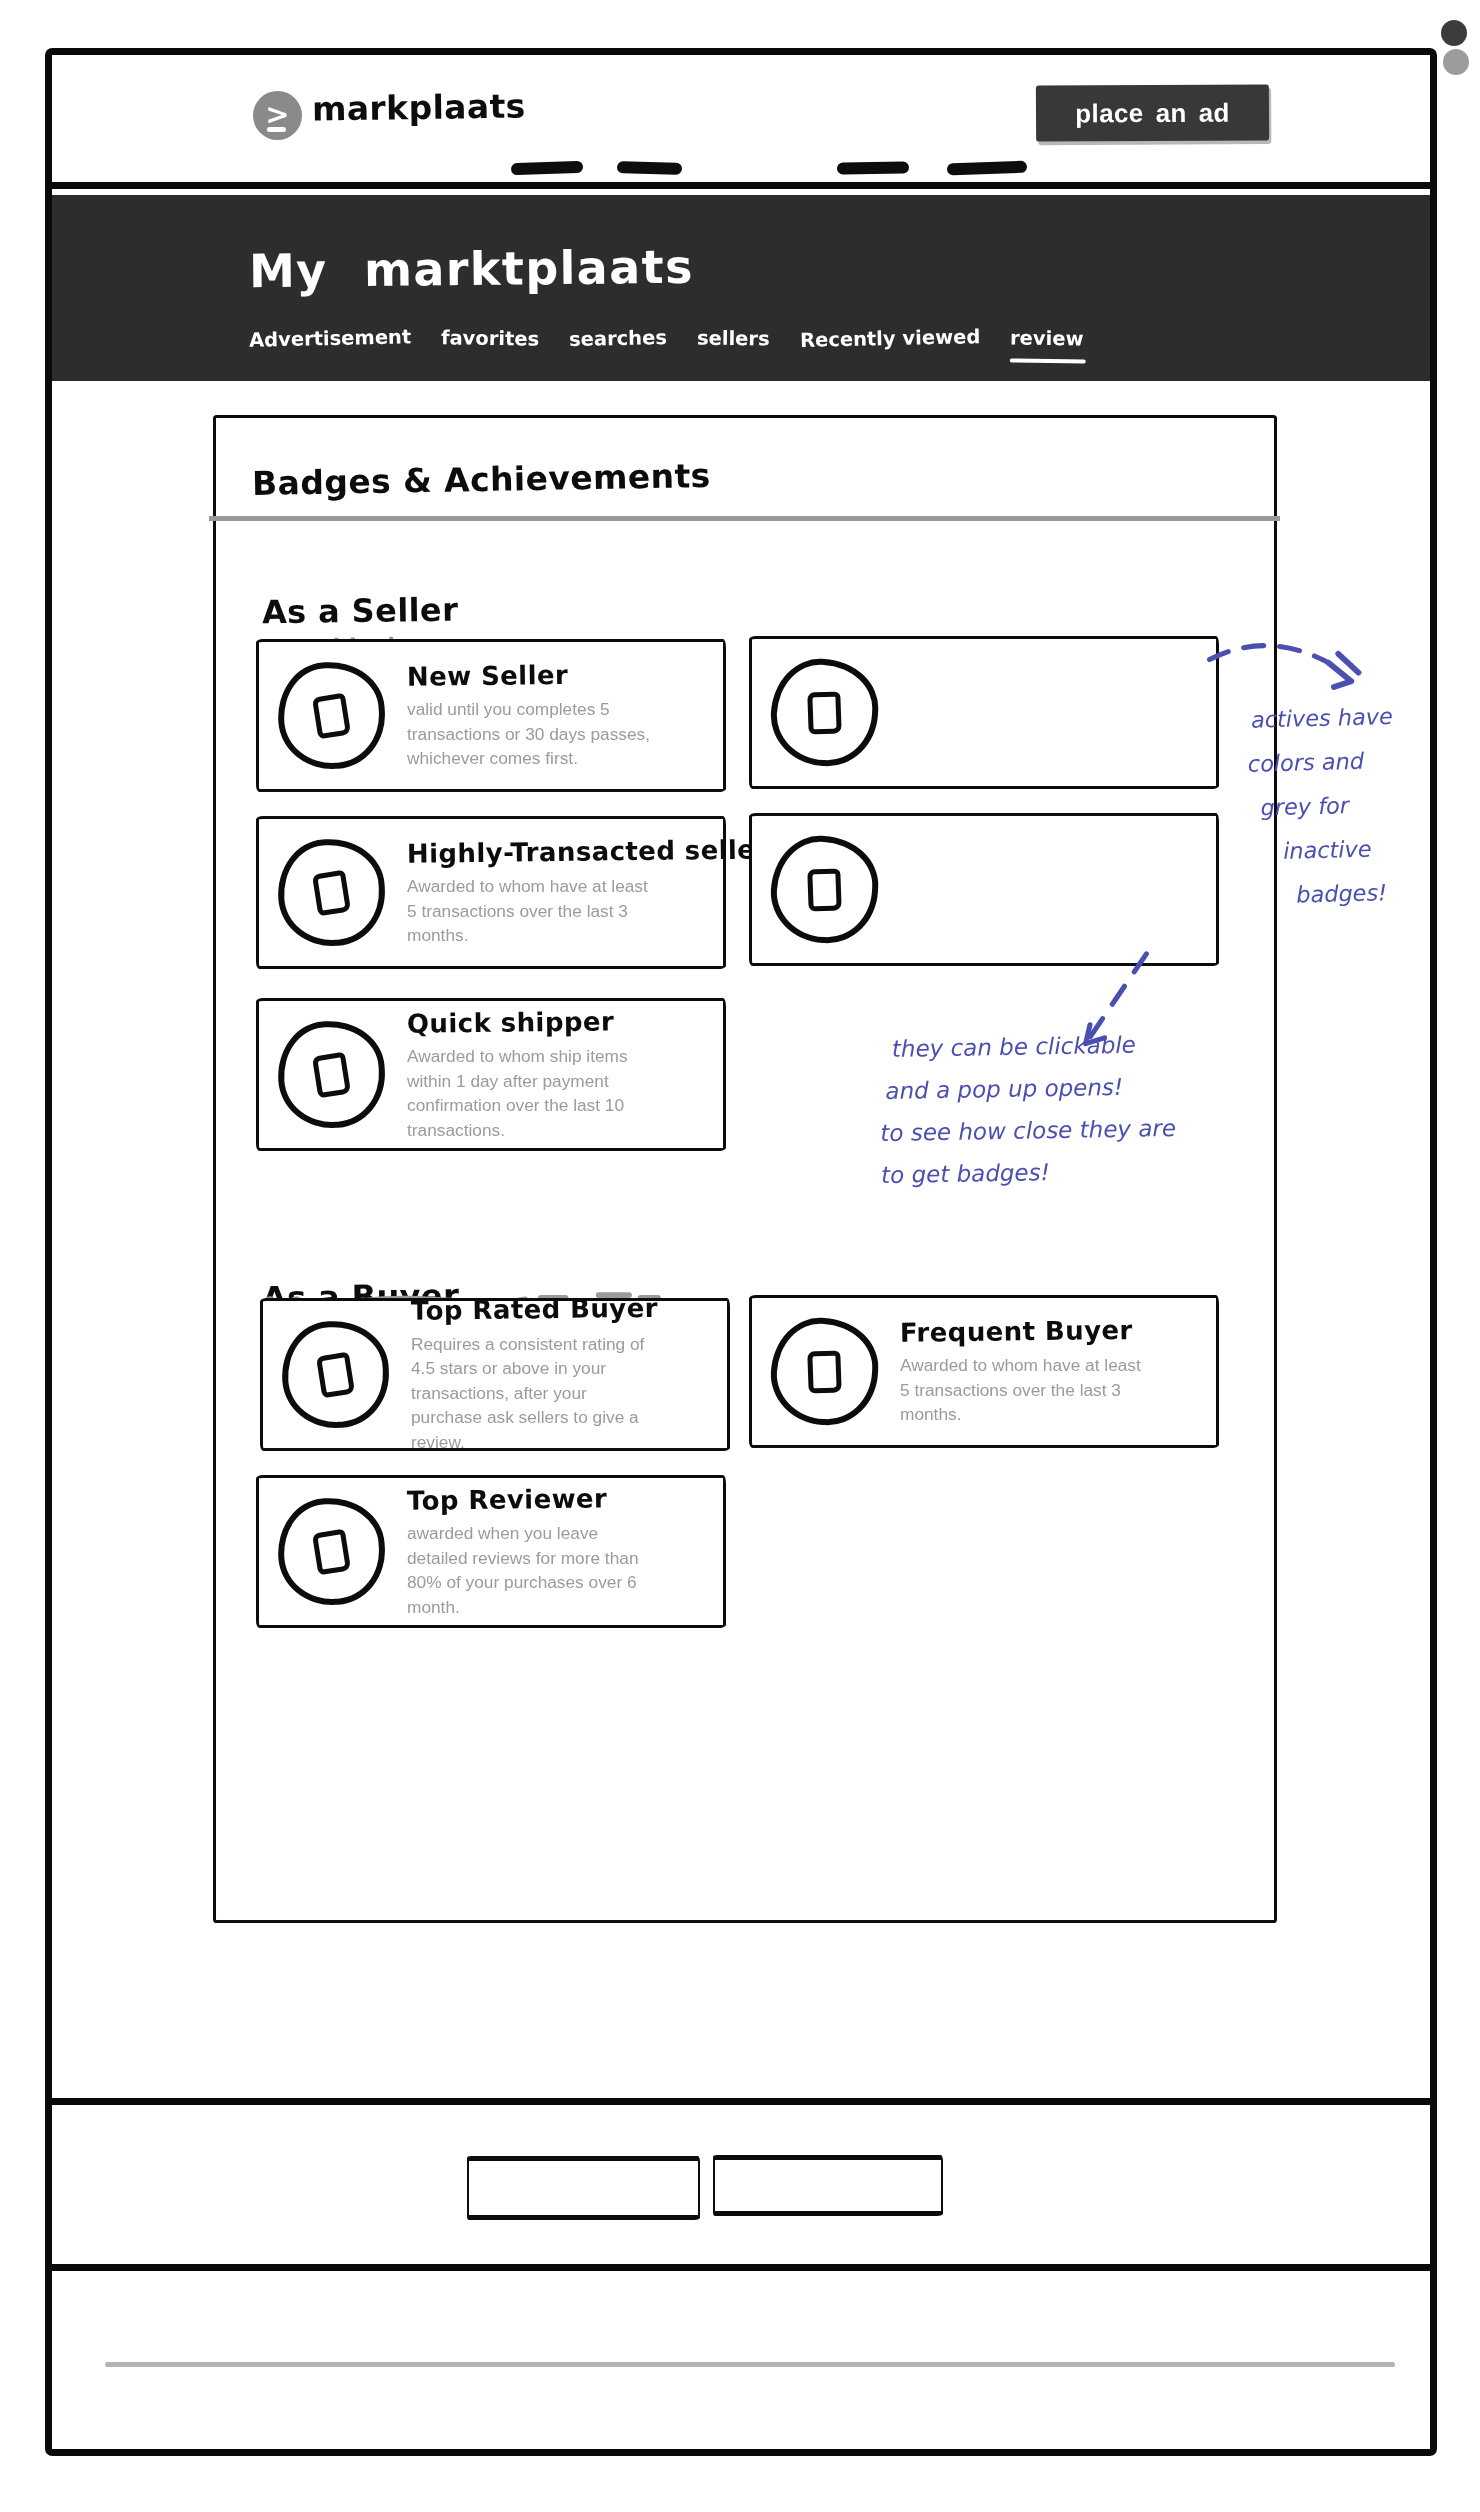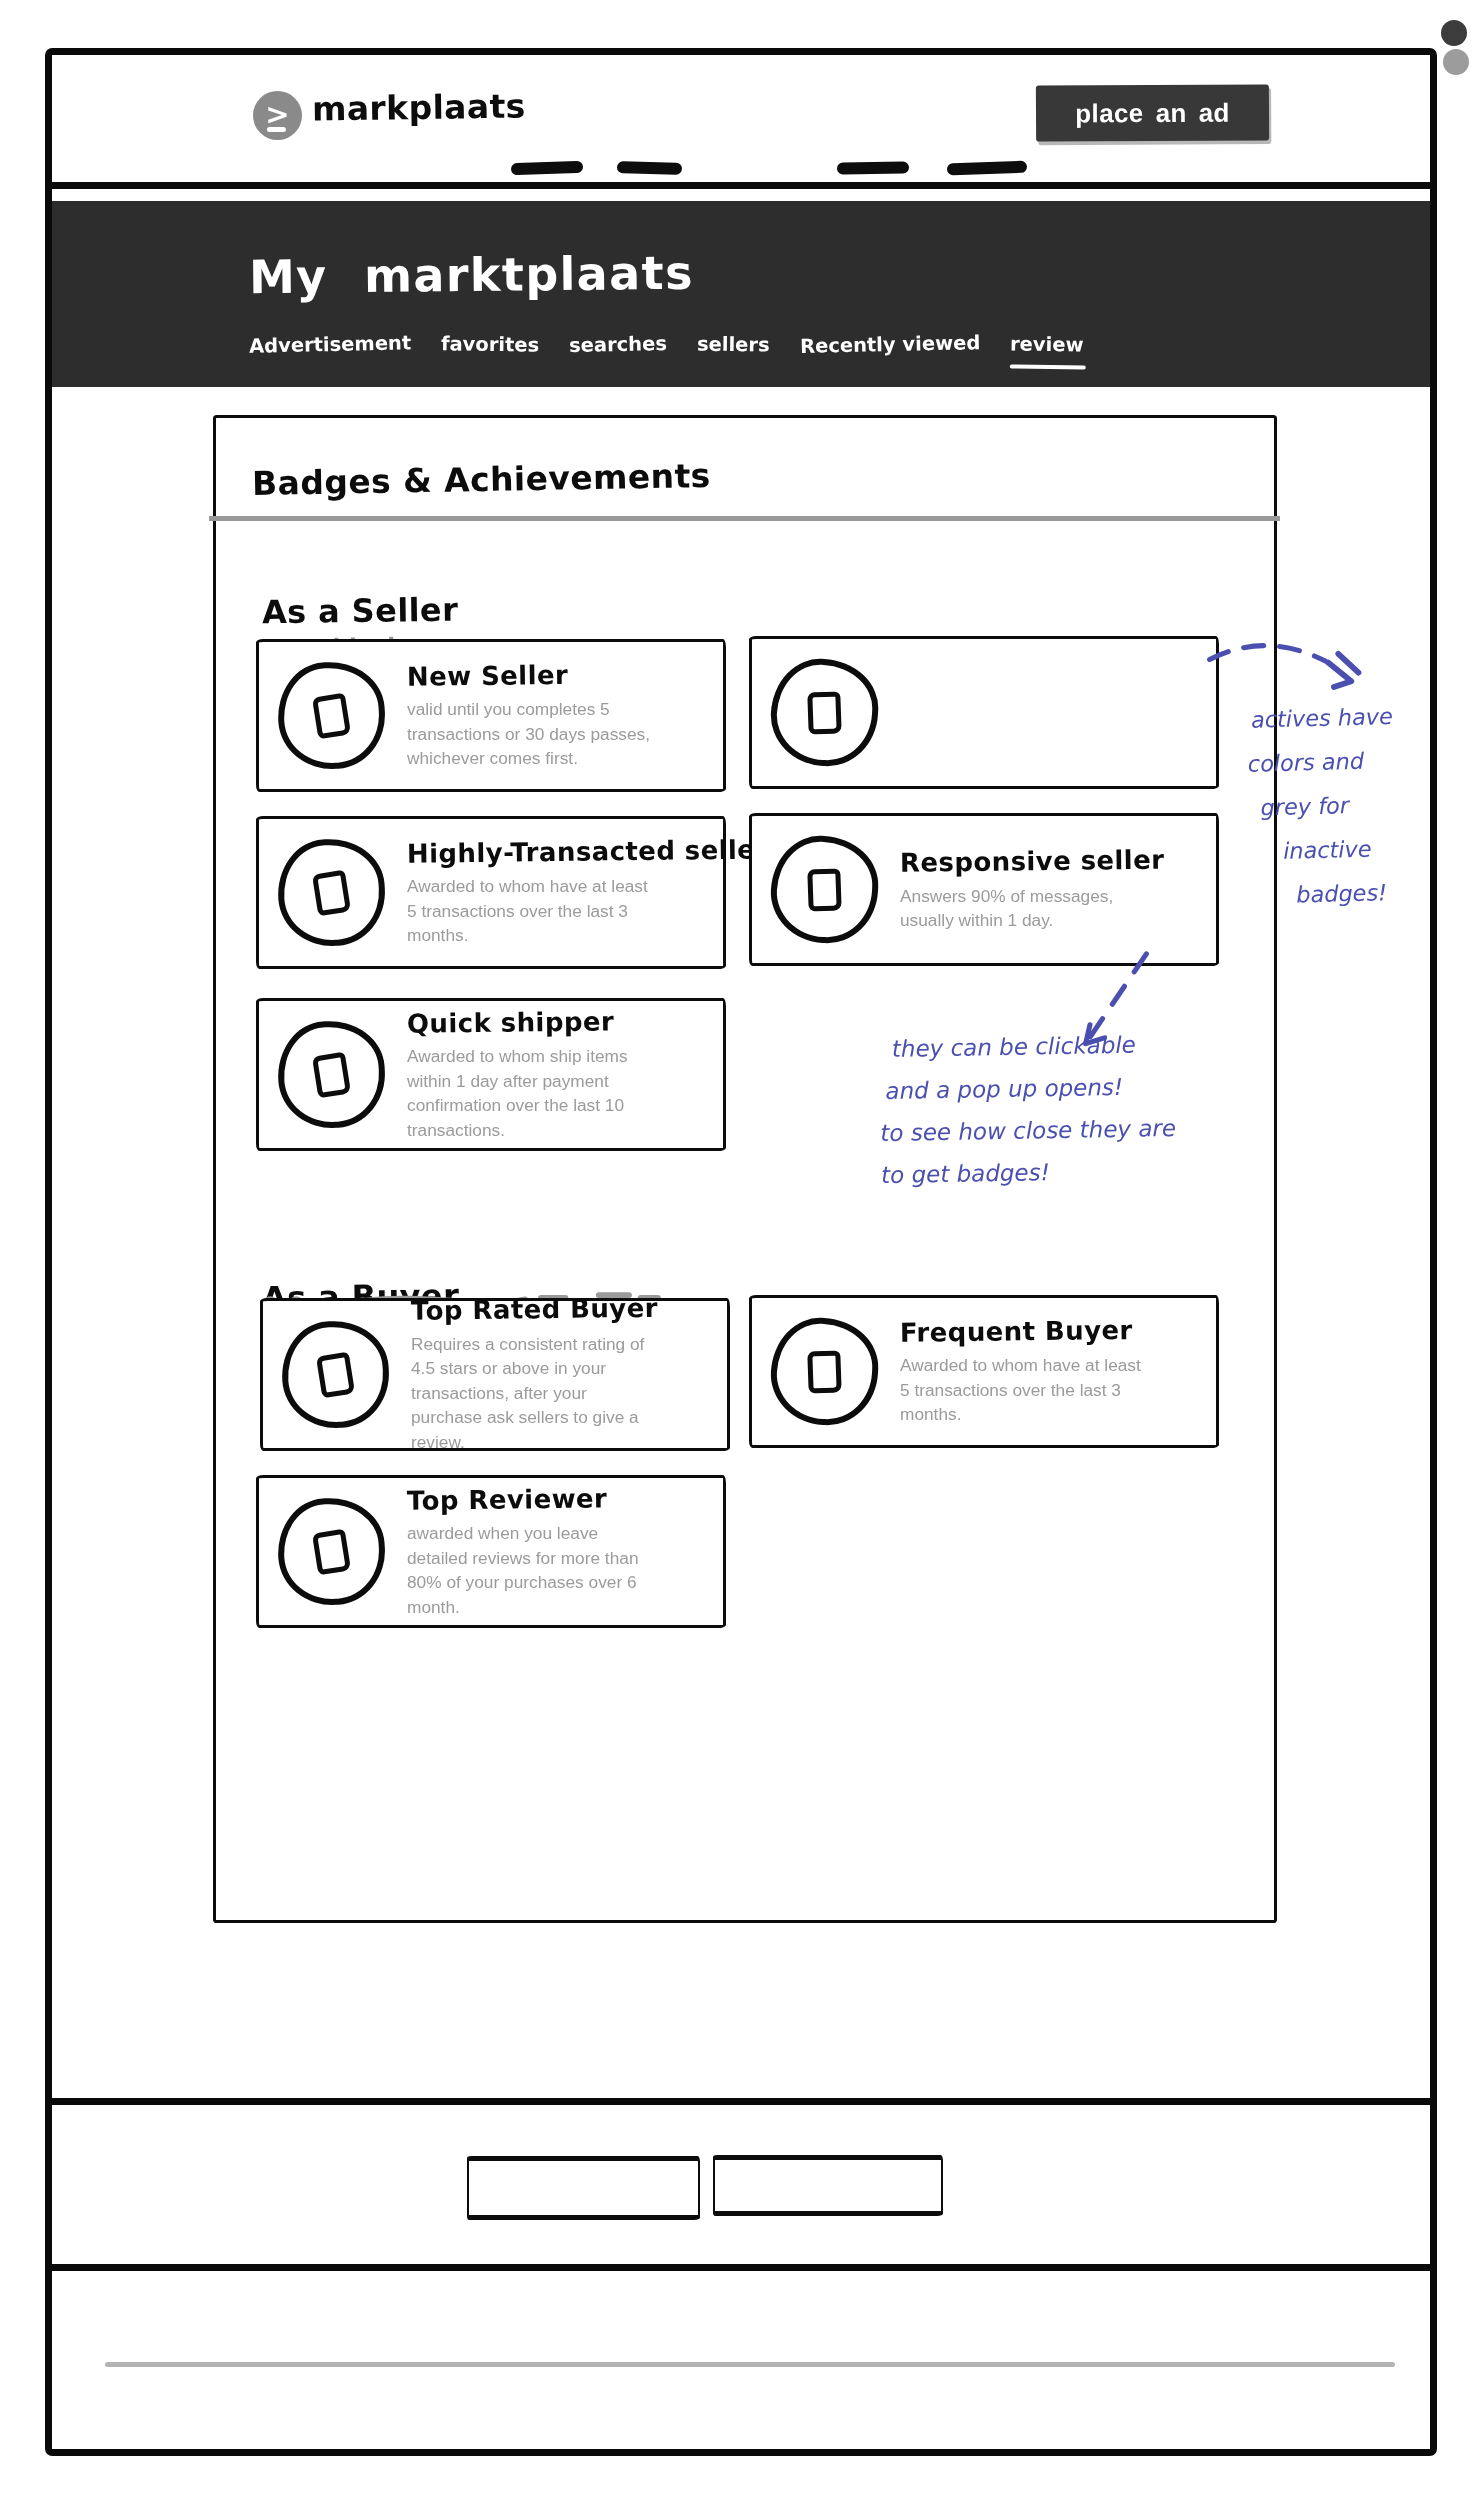--- a/index.html
+++ b/index.html
@@ -35,21 +35,21 @@
   .dash.d3{left:785px;width:72px;transform:rotate(-1deg);}
   .dash.d4{left:895px;width:80px;transform:rotate(-2deg);}
   .place-ad{
     left:984px;top:30px;width:233px;height:56px;background:#383838;border:none;
     color:#ffffff;font-size:26px;border-radius:2.9px;transform:rotate(-.3deg);
     box-shadow:2.2px 3.6px 0 rgba(0,0,0,.28);cursor:pointer;word-spacing:4.3px;
   }
   .topbar-rule{left:-1.4px;right:-1.4px;top:127px;height:6.5px;background:#0a0a0a;}
 
   
-  .hero{left:0;right:0;top:146px;height:186px;background:#2d2d2d;text-decoration:underline;}
+  .hero{left:0;right:0;top:140px;height:186px;background:#2d2d2d;text-decoration:underline;}
   .hero-title{
     position:absolute;left:197px;top:16px;color:#ffffff;font-size:46px;
     word-spacing:19px;letter-spacing:1.4px;transform:rotate(-.6deg);
   }
   .nav{position:absolute;left:197px;top:132px;display:flex;gap:30px;align-items:flex-start;}
   .tab{color:#ffffff;font-size:19.5px;font-weight:700;text-decoration:none;cursor:pointer;display:inline-block;}
   .nav .tab:nth-child(odd){transform:rotate(-1.2deg);}
   .nav .tab:nth-child(even){transform:rotate(.8deg);}
   .tab.active::after{content:"";display:block;height:4.3px;background:#ffffff;border-radius:2.2px;margin-top:8.7px;width:104%;}
 
@@ -177,24 +177,20 @@
           </span>
         <div class="card-text">
           <div class="card-title">Highly-Transacted seller</div>
           <div class="card-desc">Awarded to whom have at least 5 transactions over the last 3 months.</div>
         </div>
       </div>
       <div class="card" style="left:533px;top:395px;">
         <span class="medal">
             <span class="medal-core"></span>
           </span>
-        <div class="card-text">
-          <div class="card-title">Responsive seller</div>
-          <div class="card-desc">Answers 90% of messages, usually within 1 day.</div>
-        </div>
       </div>
       <div class="card" style="left:40px;top:580px;">
         <span class="medal">
             <span class="medal-core"></span>
           </span>
         <div class="card-text">
           <div class="card-title">Quick shipper</div>
           <div class="card-desc">Awarded to whom ship items within 1 day after payment confirmation over the last 10 transactions.</div>
         </div>
       </div>

